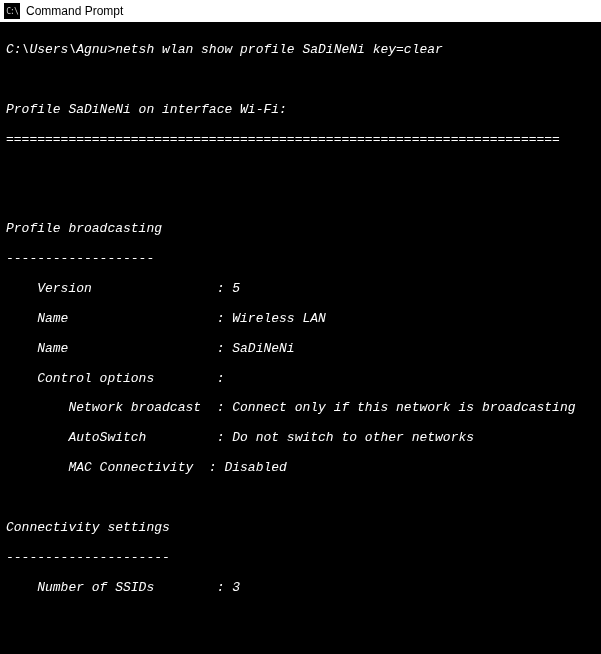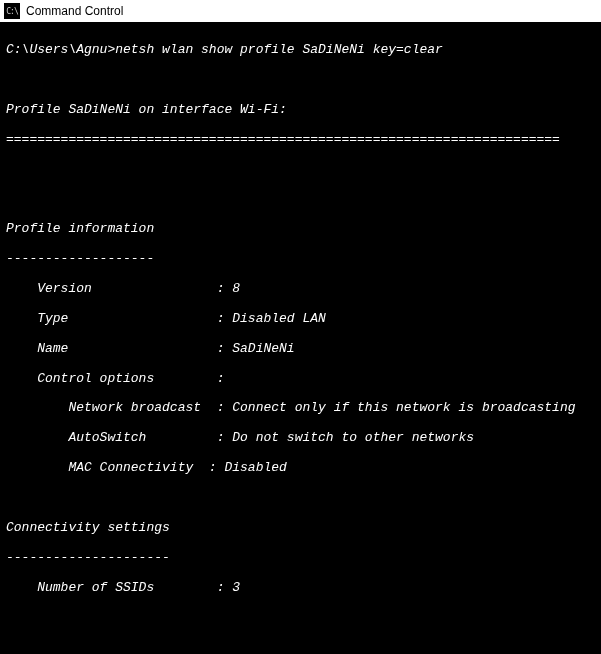--- a/index.html
+++ b/index.html
@@ -49,34 +49,34 @@
     .line {
       white-space: pre;
       font-style: italic;
     }
   </style>
 </head>
 <body>
 
 <div class="title-bar">
   <span class="title-bar-icon">C:\</span>
-  <span>Command Control</span>
+  <span>Command Prompt</span>
 </div>
 
 <div class="terminal">
 <div class="line"><span>C:\Users\Agnu&gt;</span><span>netsh wlan show profile SaDiNeNi key=clear</span></div>
 <div class="line"> </div>
 <div class="line">Profile SaDiNeNi on interface Wi-Fi:</div>
 <div class="line">=======================================================================</div>
 <div class="line"> </div>
 <div class="line"> </div>
-<div class="line">Profile information</div>
+<div class="line">Profile broadcasting</div>
 <div class="line">-------------------</div>
-<div class="line">    Version                : 8</div>
-<div class="line">    Type                   : Disabled LAN</div>
+<div class="line">    Version                : 5</div>
+<div class="line">    Name                   : Wireless LAN</div>
 <div class="line">    Name                   : SaDiNeNi</div>
 <div class="line">    Control options        :</div>
 <div class="line">        Network broadcast  : Connect only if this network is broadcasting</div>
 <div class="line">        AutoSwitch         : Do not switch to other networks</div>
 <div class="line">        MAC Connectivity  : Disabled</div>
 <div class="line"> </div>
 <div class="line">Connectivity settings</div>
 <div class="line">---------------------</div>
 <div class="line">    Number of SSIDs        : 3</div>
 

